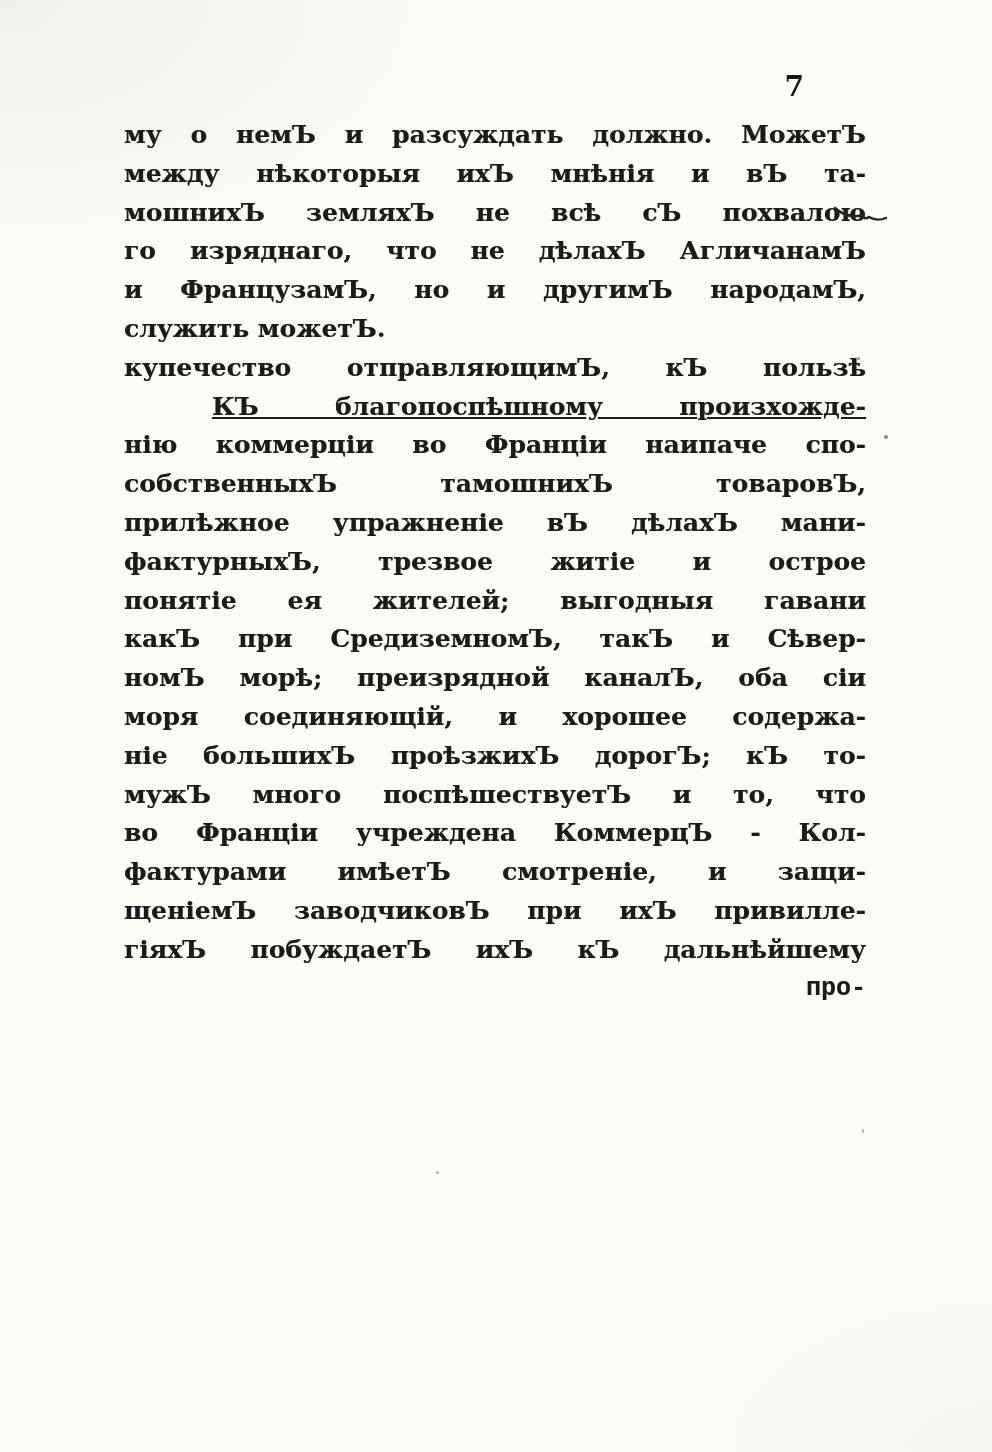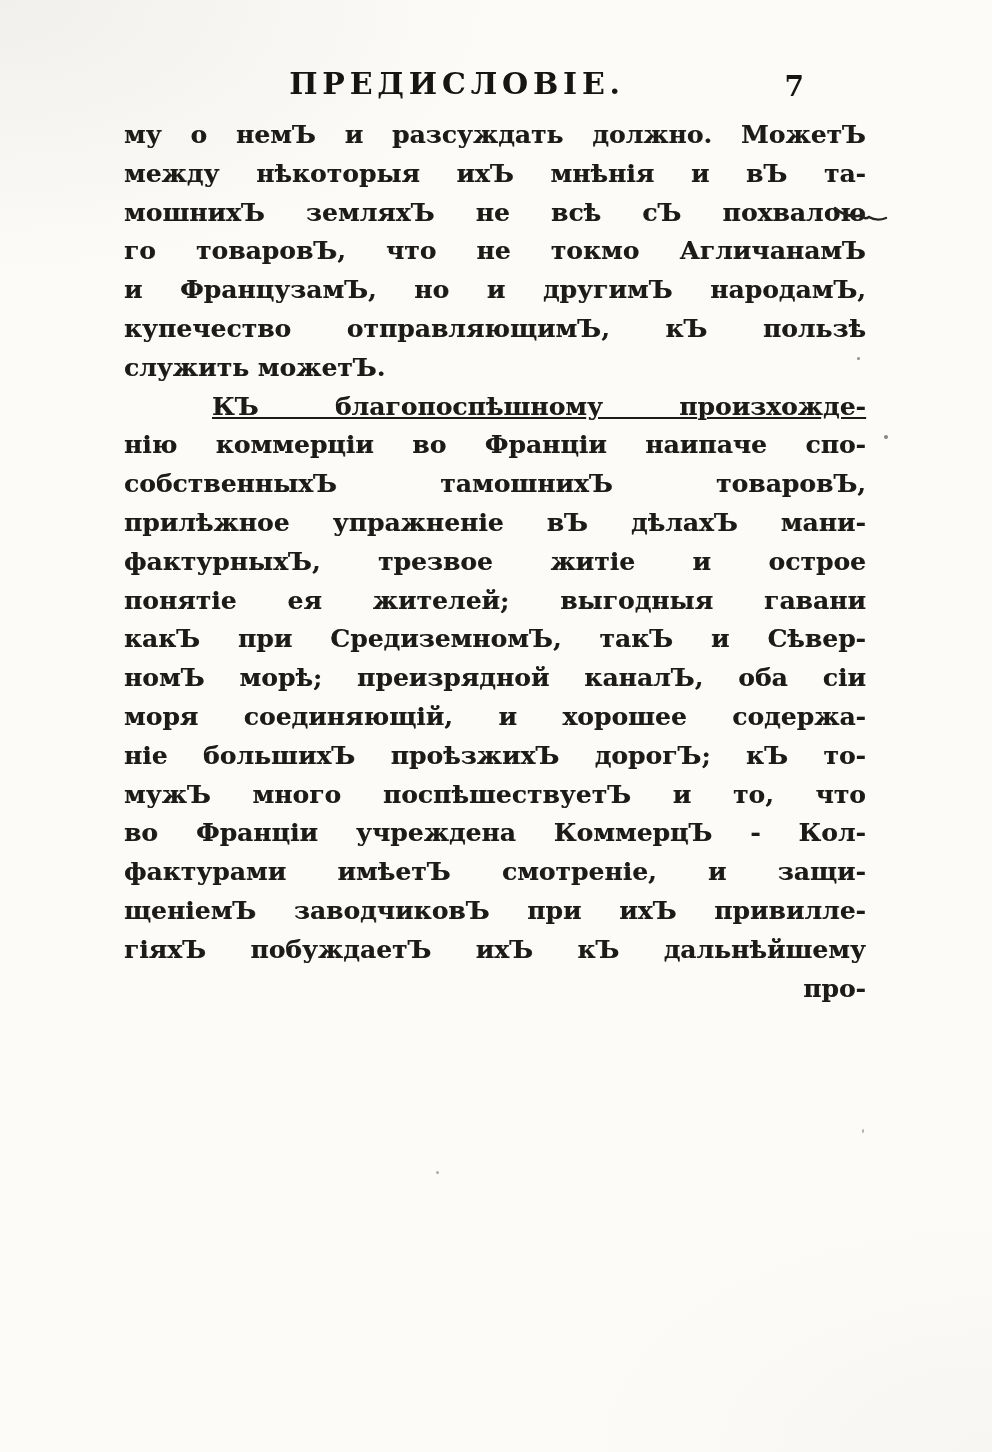--- a/index.html
+++ b/index.html
@@ -76,20 +76,21 @@
     text-align-last: justify;
     word-spacing: 1px;
   }
   .ln.indent {
     padding-left: 88px;
     text-decoration: underline;
   }
   .ln.catch {
     text-align: right;
     text-align-last: right;
+    font-family: Liberation Mono, monospace;
   }
 
   
   .squiggle {
     position: absolute;
     left: 833px;
     top: 202px;
     width: 56px;
     height: 26px;
   }
@@ -102,32 +103,31 @@
   .speck.s2 { left: 884px; top: 435px; width: 4px; height: 4px; opacity: .6; }
   .speck.s3 { left: 436px; top: 1171px; width: 3px; height: 3px; opacity: .4; }
   .speck.s4 { left: 862px; top: 1129px; width: 2px; height: 4px; opacity: .4; }
 </style>
 </head>
 <body>
 
 <div class="page">
 
   <div class="header-row">
-    <div class="running-title">ПРЕДИСЛОВІЕ.</div>
     <div class="page-number">7</div>
   </div>
 
   <div class="text-block">
     <div class="ln j">му о немЪ и разсуждать должно. МожетЪ</div>
     <div class="ln j">между нѣкоторыя ихЪ мнѣнія и вЪ та-</div>
     <div class="ln j">мошнихЪ земляхЪ не всѣ сЪ похвалою</div>
-    <div class="ln j">го товаровЪ, что не токмо АгличанамЪ</div>
+    <div class="ln j">го изряднаго, что не дѣлахЪ АгличанамЪ</div>
     <div class="ln j">и ФранцузамЪ, но и другимЪ народамЪ,</div>
+    <div class="ln">служить можетЪ.</div>
     <div class="ln j">купечество отправляющимЪ, кЪ пользѣ</div>
-    <div class="ln">служить можетЪ.</div>
     <div class="ln j indent">КЪ благопоспѣшному произхожде-</div>
     <div class="ln j">нію коммерціи во Франціи наипаче спо-</div>
     <div class="ln j">собственныхЪ тамошнихЪ товаровЪ,</div>
     <div class="ln j">прилѣжное упражненіе вЪ дѣлахЪ мани-</div>
     <div class="ln j">фактурныхЪ, трезвое житіе и острое</div>
     <div class="ln j">понятіе ея жителей; выгодныя гавани</div>
     <div class="ln j">какЪ при СредиземномЪ, такЪ и Сѣвер-</div>
     <div class="ln j">номЪ морѣ; преизрядной каналЪ, оба сіи</div>
     <div class="ln j">моря соединяющій, и хорошее содержа-</div>
     <div class="ln j">ніе большихЪ проѣзжихЪ дорогЪ; кЪ то-</div>

